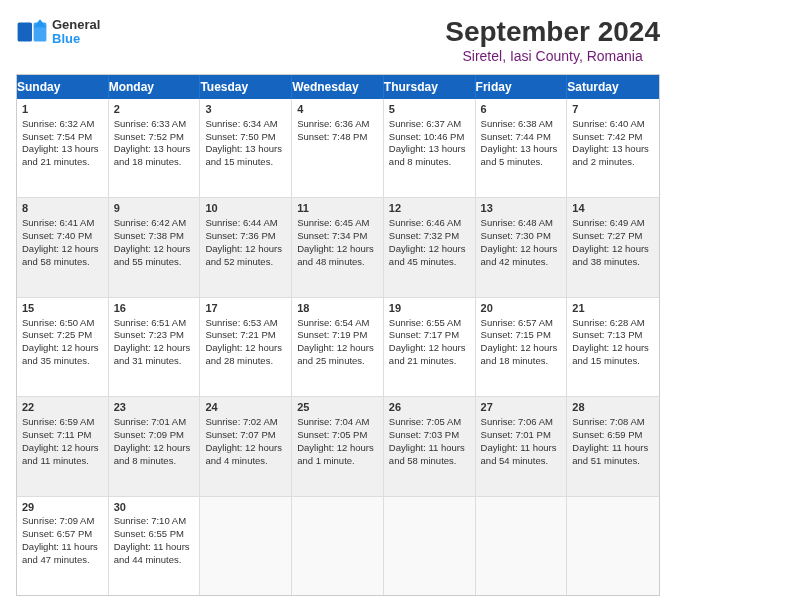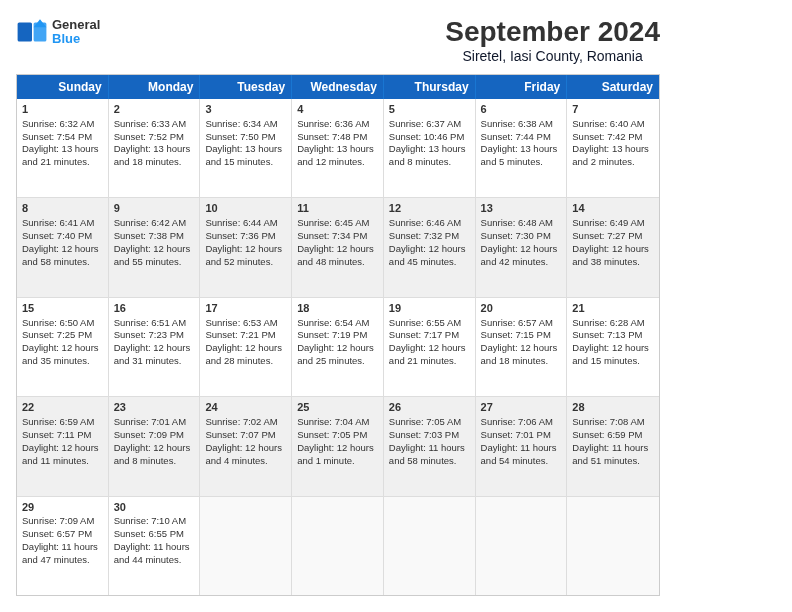--- a/index.html
+++ b/index.html
@@ -44,39 +44,39 @@
     .title-section {
       text-align: center;
     }
     .main-title {
       font-size: 28px;
       font-weight: bold;
       color: #333;
     }
     .subtitle {
       font-size: 14px;
-      color: #0f172a;
+      color: #701a75;
     }
     .calendar {
       flex: 1;
       display: flex;
       flex-direction: column;
       border: 1px solid #ccc;
     }
     .cal-header {
       display: grid;
       grid-template-columns: repeat(7, 1fr);
       background: #1565C0;
     }
     .cal-header-cell {
       color: white;
       font-size: 12px;
       font-weight: bold;
-      padding: 5px 6px;
-      text-align: right;
+      padding: 5px 0;
+      text-align: left;
       border-right: 1px solid #1976D2;
     }
     .cal-header-cell:last-child { border-right: none; }
     .cal-body {
       flex: 1;
       display: flex;
       flex-direction: column;
     }
     .cal-row {
       display: grid;
@@ -133,21 +133,21 @@
       <div class="cal-header-cell">Wednesday</div>
       <div class="cal-header-cell">Thursday</div>
       <div class="cal-header-cell">Friday</div>
       <div class="cal-header-cell">Saturday</div>
     </div>
     <div class="cal-body" id="cal-body">
     <div class="cal-row">
           <div class="cal-cell"><span class="day-num">1</span><span>Sunrise: 6:32 AM</span><br><span>Sunset: 7:54 PM</span><br><span>Daylight: 13 hours and 21 minutes.</span></div>
           <div class="cal-cell"><span class="day-num">2</span><span>Sunrise: 6:33 AM</span><br><span>Sunset: 7:52 PM</span><br><span>Daylight: 13 hours and 18 minutes.</span></div>
           <div class="cal-cell"><span class="day-num">3</span><span>Sunrise: 6:34 AM</span><br><span>Sunset: 7:50 PM</span><br><span>Daylight: 13 hours and 15 minutes.</span></div>
-          <div class="cal-cell"><span class="day-num">4</span><span>Sunrise: 6:36 AM</span><br><span>Sunset: 7:48 PM</span><br><span>Daylight: 13 hours and 12 minutes.</span></div>
+          <div class="cal-cell"><span class="day-num">4</span><span>Sunrise: 6:36 AM</span><br><span>Sunset: 7:48 PM</span><br></div>
           <div class="cal-cell"><span class="day-num">5</span><span>Sunrise: 6:37 AM</span><br><span>Sunset: 10:46 PM</span><br><span>Daylight: 13 hours and 8 minutes.</span></div>
           <div class="cal-cell"><span class="day-num">6</span><span>Sunrise: 6:38 AM</span><br><span>Sunset: 7:44 PM</span><br><span>Daylight: 13 hours and 5 minutes.</span></div>
           <div class="cal-cell"><span class="day-num">7</span><span>Sunrise: 6:40 AM</span><br><span>Sunset: 7:42 PM</span><br><span>Daylight: 13 hours and 2 minutes.</span></div>
         </div>
         <div class="cal-row">
           <div class="cal-cell shaded"><span class="day-num">8</span><span>Sunrise: 6:41 AM</span><br><span>Sunset: 7:40 PM</span><br><span>Daylight: 12 hours and 58 minutes.</span></div>
           <div class="cal-cell shaded"><span class="day-num">9</span><span>Sunrise: 6:42 AM</span><br><span>Sunset: 7:38 PM</span><br><span>Daylight: 12 hours and 55 minutes.</span></div>
           <div class="cal-cell shaded"><span class="day-num">10</span><span>Sunrise: 6:44 AM</span><br><span>Sunset: 7:36 PM</span><br><span>Daylight: 12 hours and 52 minutes.</span></div>
           <div class="cal-cell shaded"><span class="day-num">11</span><span>Sunrise: 6:45 AM</span><br><span>Sunset: 7:34 PM</span><br><span>Daylight: 12 hours and 48 minutes.</span></div>
           <div class="cal-cell shaded"><span class="day-num">12</span><span>Sunrise: 6:46 AM</span><br><span>Sunset: 7:32 PM</span><br><span>Daylight: 12 hours and 45 minutes.</span></div>

